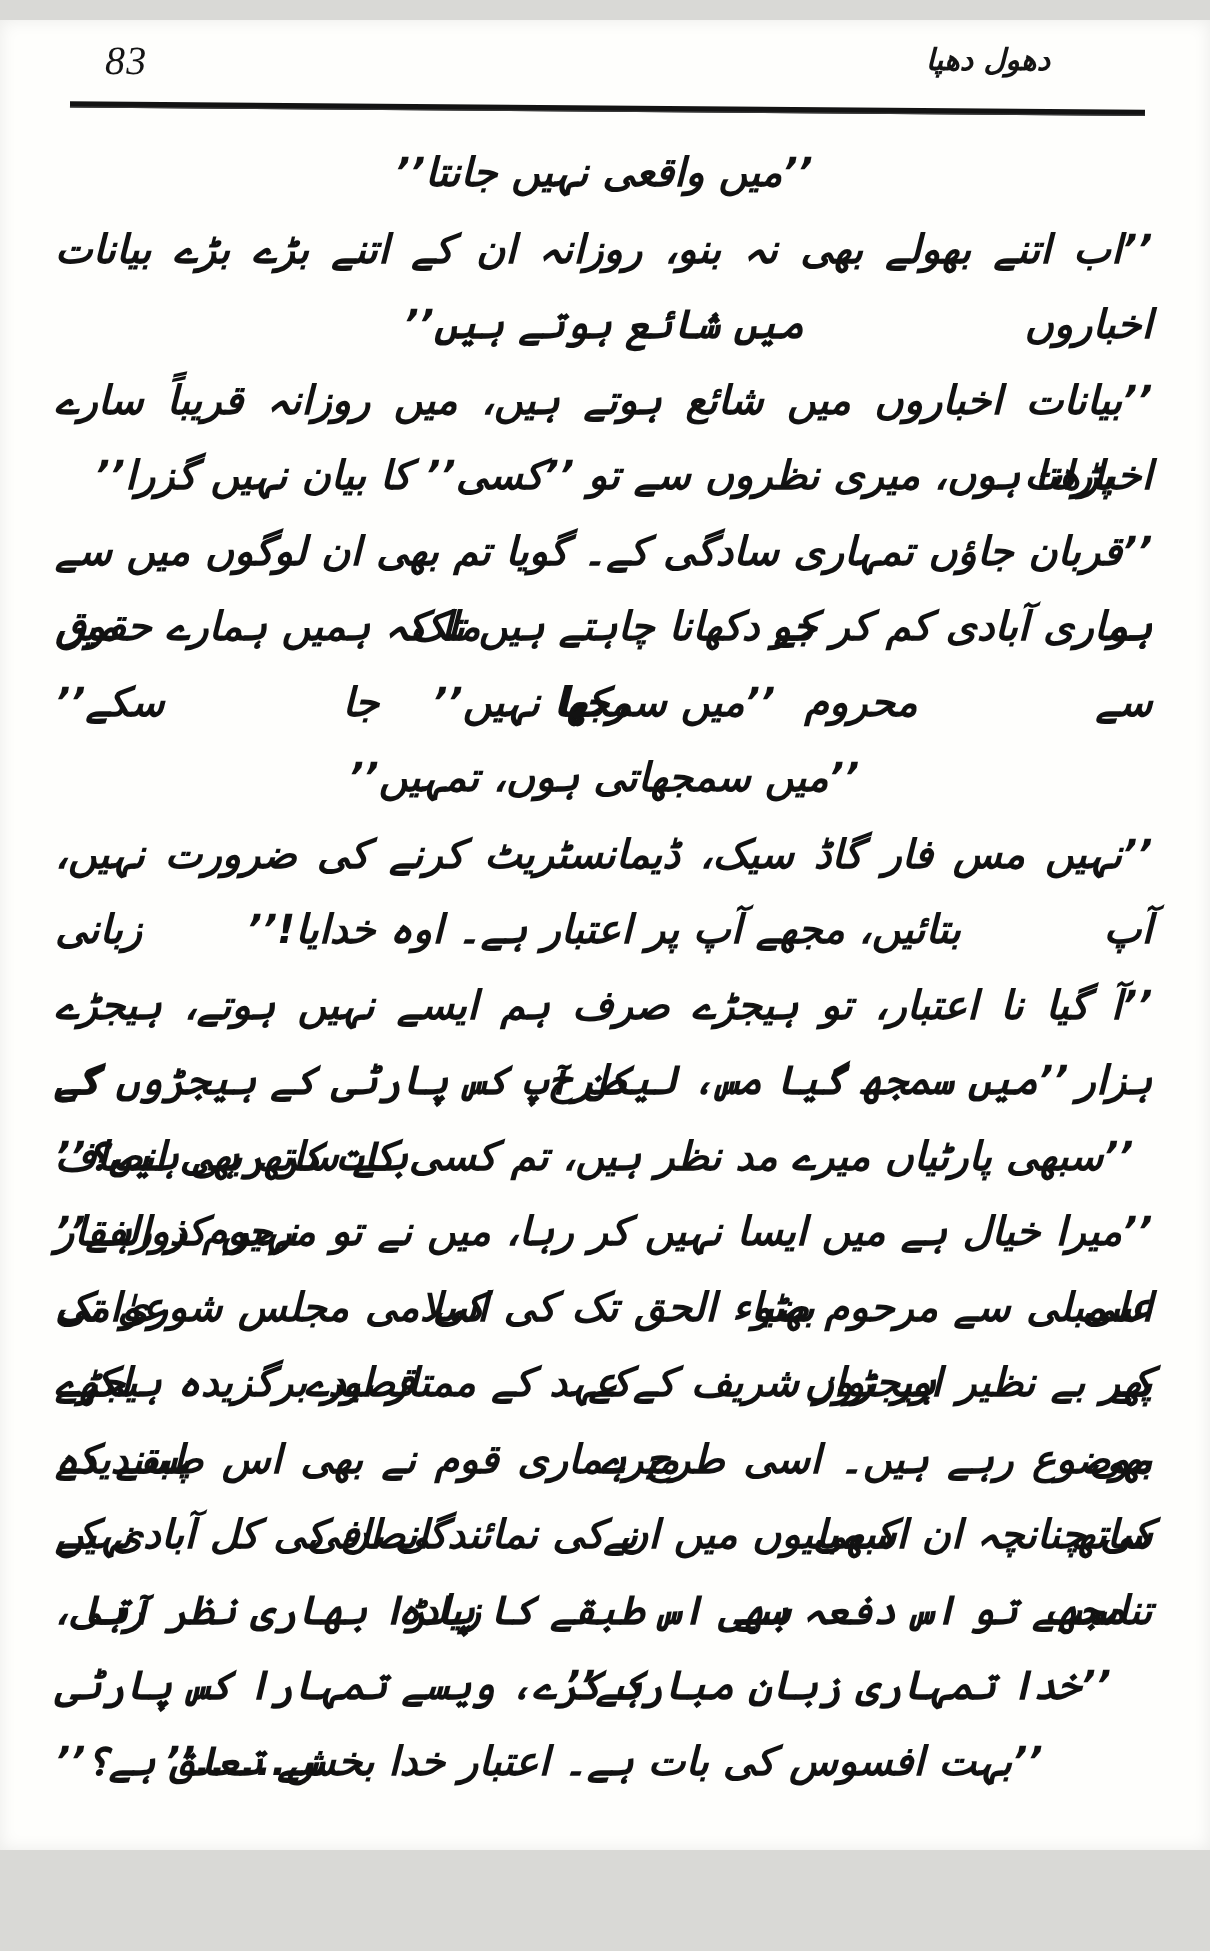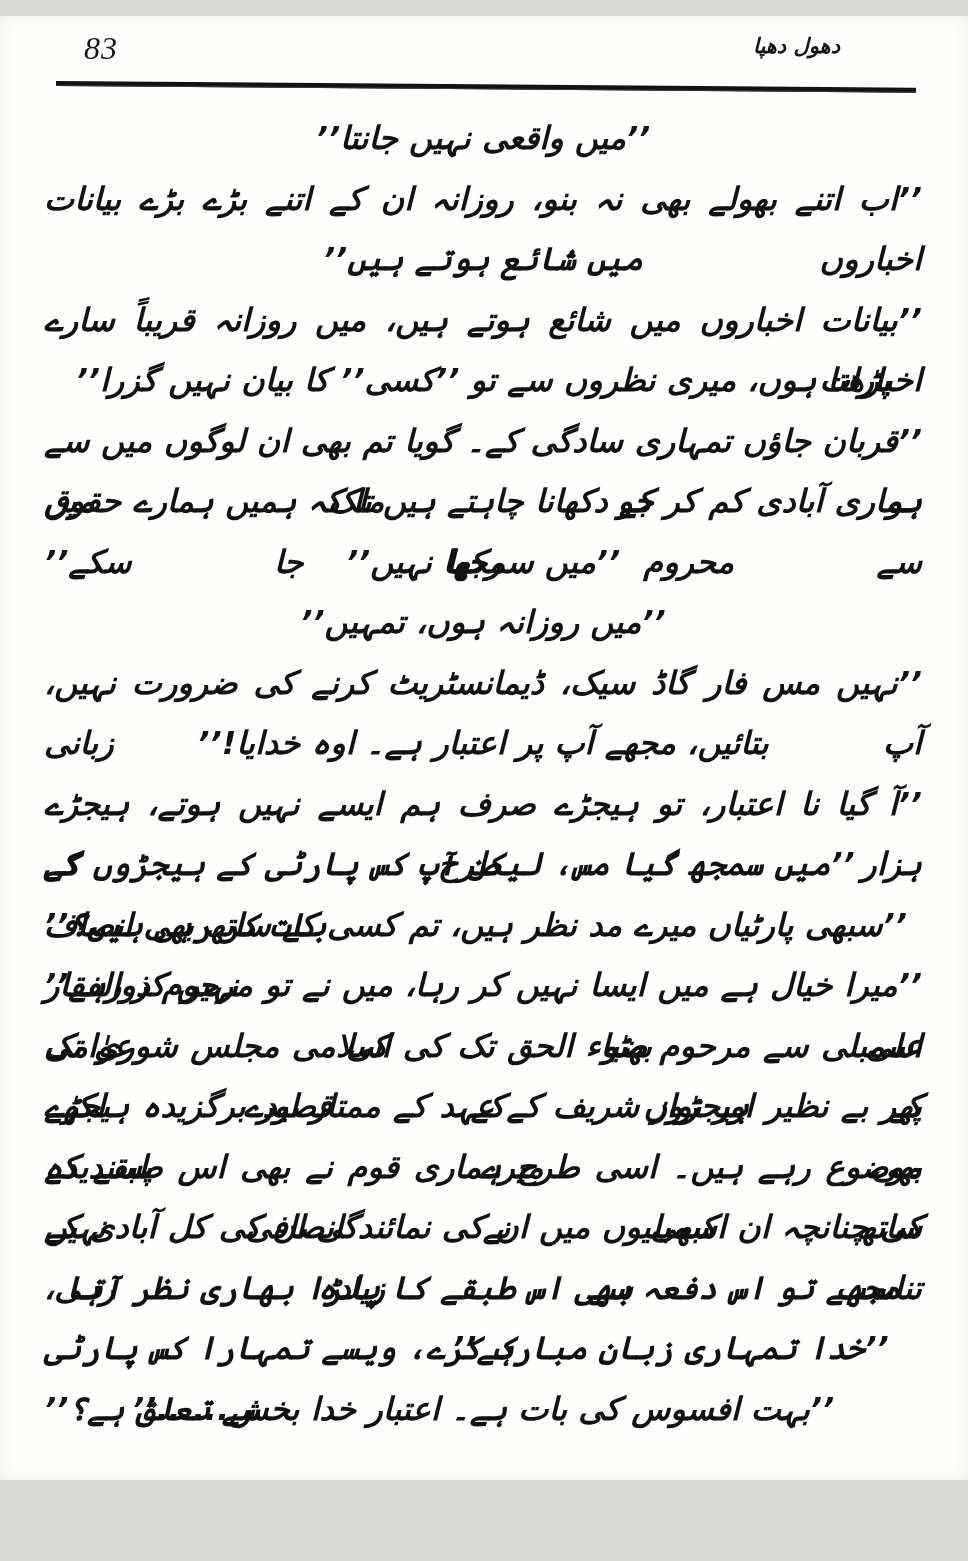--- a/index.html
+++ b/index.html
@@ -25,21 +25,21 @@
     padding: 14px 128px 0 84px;
   }
   .page-number {
     font-family: "Liberation Serif", "DejaVu Serif", serif;
     font-size: 32px;
     color: #151515;
     letter-spacing: 1px;
   }
   .book-title {
     direction: rtl;
-    font-size: 21px;
+    font-size: 24px;
     font-weight: bold;
     color: #151515;
     margin-top: 4px;
   }
   .header-rule {
     height: 4px;
     background: #131313;
     margin: 14px 52px 0 56px;
     transform: rotate(0.45deg);
     transform-origin: left center;
@@ -78,21 +78,21 @@
 
   <div class="body-text">
     <div class="line l-center">’’میں واقعی نہیں جانتا’’</div>
     <div class="line l-just">’’اب اتنے بھولے بھی نہ بنو، روزانہ ان کے اتنے بڑے بڑے بیانات اخباروں</div>
     <div class="line l-center">میں شائع ہوتے ہیں’’</div>
     <div class="line l-just">’’بیانات اخباروں میں شائع ہوتے ہیں، میں روزانہ قریباً سارے اخبارات</div>
     <div class="line l-center">پڑھتا ہوں، میری نظروں سے تو ’’کسی’’ کا بیان نہیں گزرا’’</div>
     <div class="line l-just">’’قربان جاؤں تمہاری سادگی کے۔ گویا تم بھی ان لوگوں میں سے ہو جو ملک میں</div>
     <div class="line l-just">ہماری آبادی کم کر کے دکھانا چاہتے ہیں تا کہ ہمیں ہمارے حقوق سے محروم رکھا جا سکے’’</div>
     <div class="line l-center">’’میں سمجھا نہیں’’</div>
-    <div class="line l-center">’’میں روزانہ ہوں، تمہیں’’</div>
+    <div class="line l-center">’’میں سمجھاتی ہوں، تمہیں’’</div>
     <div class="line l-just">’’نہیں مس فار گاڈ سیک، ڈیمانسٹریٹ کرنے کی ضرورت نہیں، آپ زبانی</div>
     <div class="line l-center">بتائیں، مجھے آپ پر اعتبار ہے۔ اوہ خدایا!’’</div>
     <div class="line l-just">’’آ گیا نا اعتبار، تو ہیجڑے صرف ہم ایسے نہیں ہوتے، ہیجڑے ہزار طرح کے</div>
     <div class="line l-right">’’میں سمجھ گیا مس، لیکن آپ کس پارٹی کے ہیجڑوں کی بات کر رہی ہیں؟’’</div>
     <div class="line l-right">’’سبھی پارٹیاں میرے مد نظر ہیں، تم کسی کے ساتھ بھی انصاف نہیں کر رہے’’</div>
     <div class="line l-just">’’میرا خیال ہے میں ایسا نہیں کر رہا، میں نے تو مرحوم ذوالفقار علی بھٹو کی عوامی</div>
     <div class="line l-just">اسمبلی سے مرحوم ضیاء الحق تک کی اسلامی مجلس شوریٰ تک کے ہیجڑوں کے قصیدے لکھے</div>
     <div class="line l-just">پھر بے نظیر اور نواز شریف کے عہد کے ممتاز اور برگزیدہ ہیجڑے بھی میرے پسندیدہ</div>
     <div class="line l-just">موضوع رہے ہیں۔ اسی طرح ہماری قوم نے بھی اس طبقے کے ساتھ کبھی بے انصافی نہیں</div>
     <div class="line l-just">کی چنانچہ ان اسمبلیوں میں ان کی نمائندگی ان کی کل آبادی کے تناسب سے زیادہ رہی،</div>

